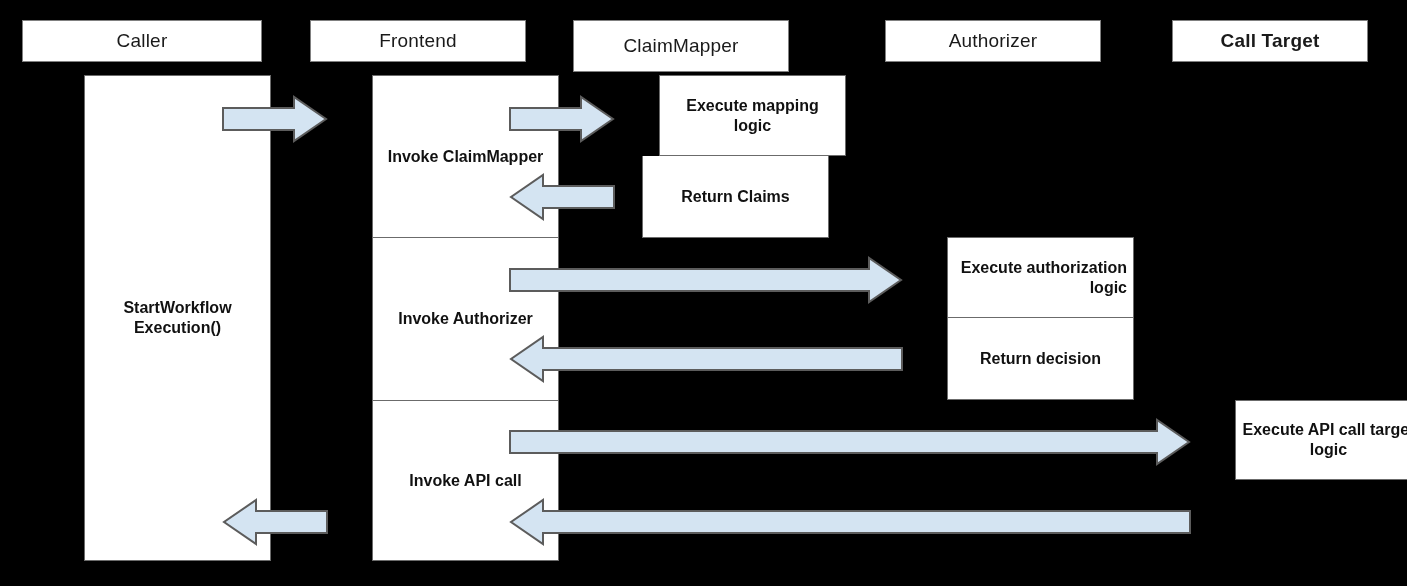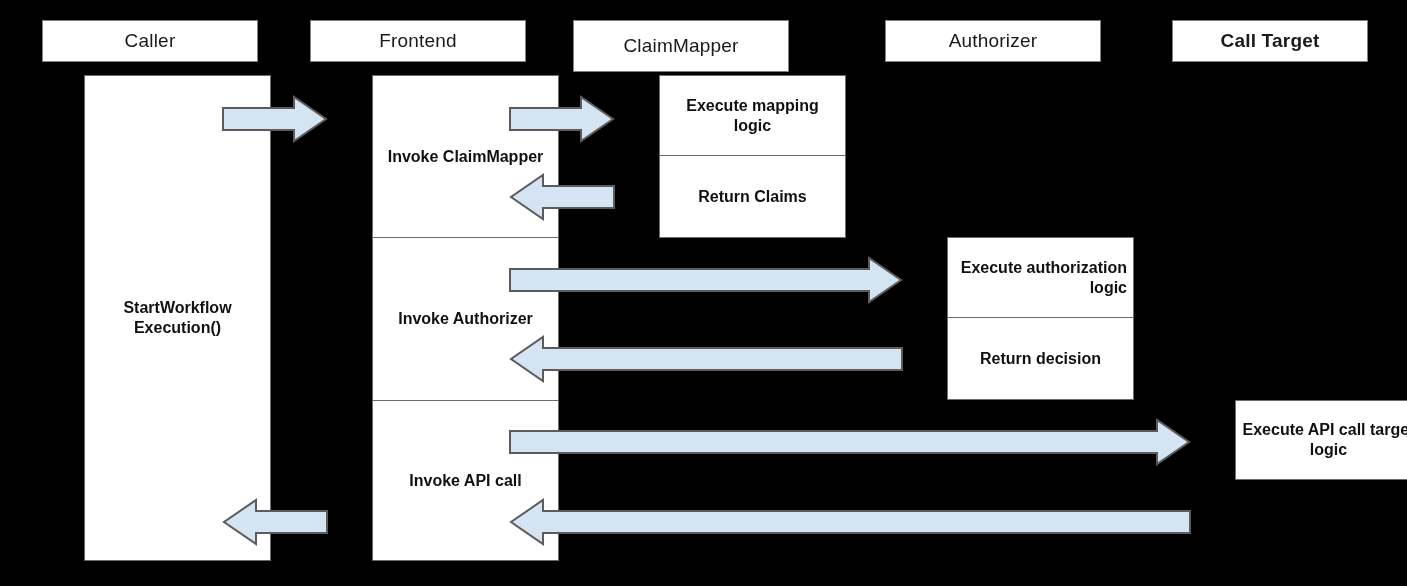--- a/index.html
+++ b/index.html
@@ -54,21 +54,21 @@
   }
   .arrow svg {
     display: block;
   }
 </style>
 </head>
 <body>
 
 <div id="diagram">
 
-  <div class="lane-header" style="left:22px; top:20px; width:216px; height:42px;margin-left:20px;">
+  <div class="lane-header" style="left:22px; top:20px; width:240px; height:42px;">
     <span>Caller</span>
   </div>
   <div class="lane-header" style="left:310px; top:20px; width:216px; height:42px;">
     <span>Frontend</span>
   </div>
   <div class="lane-header" style="left:573px; top:20px; width:216px; height:52px;">
     <span>ClaimMapper</span>
   </div>
   <div class="lane-header" style="left:885px; top:20px; width:216px; height:42px;text-align:center;">
     <span>Authorizer</span>
@@ -87,21 +87,21 @@
   <div class="act-box noborder-top" style="left:324px; top:238px; width:187px; height:163px;">
     <span>Invoke Authorizer</span>
   </div>
   <div class="act-box noborder-top" style="left:324px; top:401px; width:187px; height:160px;">
     <span>Invoke API call</span>
   </div>
 
   <div class="act-box" style="left:611px; top:75px; width:187px; height:81px;">
     <span>Execute mapping logic</span>
   </div>
-  <div class="act-box noborder-top" style="left:611px; top:156px; width:187px; height:82px;">
+  <div class="act-box noborder-top" style="left:594px; top:156px; width:187px; height:82px;">
     <span>Return Claims</span>
   </div>
 
   <div class="act-box" style="left:899px; top:237px; width:187px; height:81px;text-align:right;">
     <span>Execute authorization logic</span>
   </div>
   <div class="act-box" style="left:1187px; top:400px; width:187px; height:80px;">
     <span>Execute API call target logic</span>
   </div>
 

